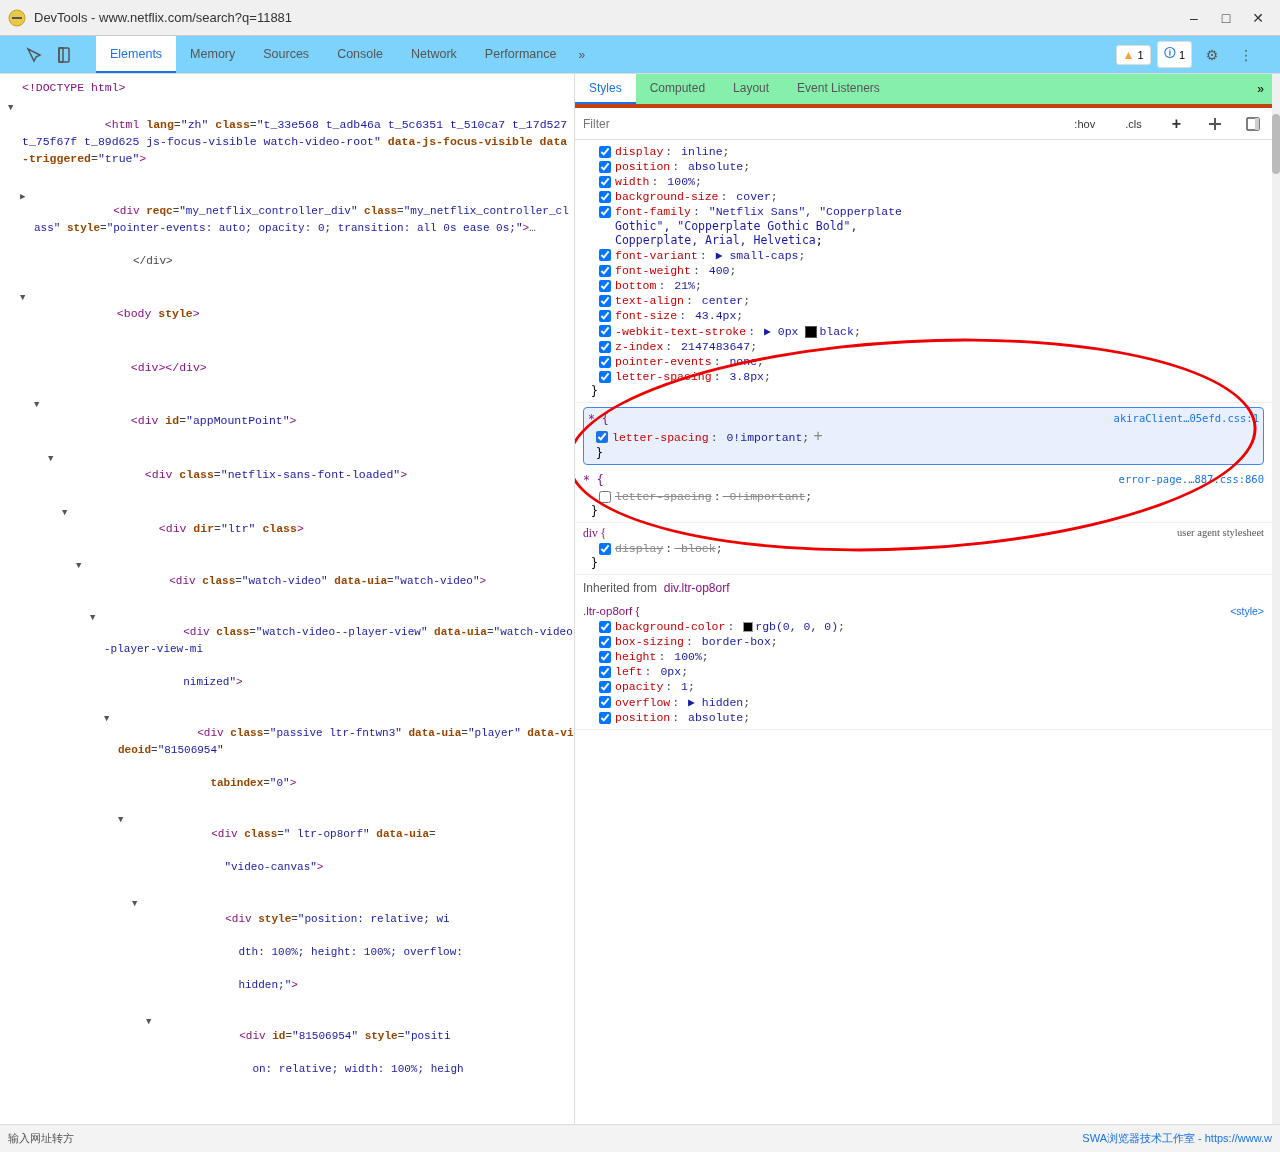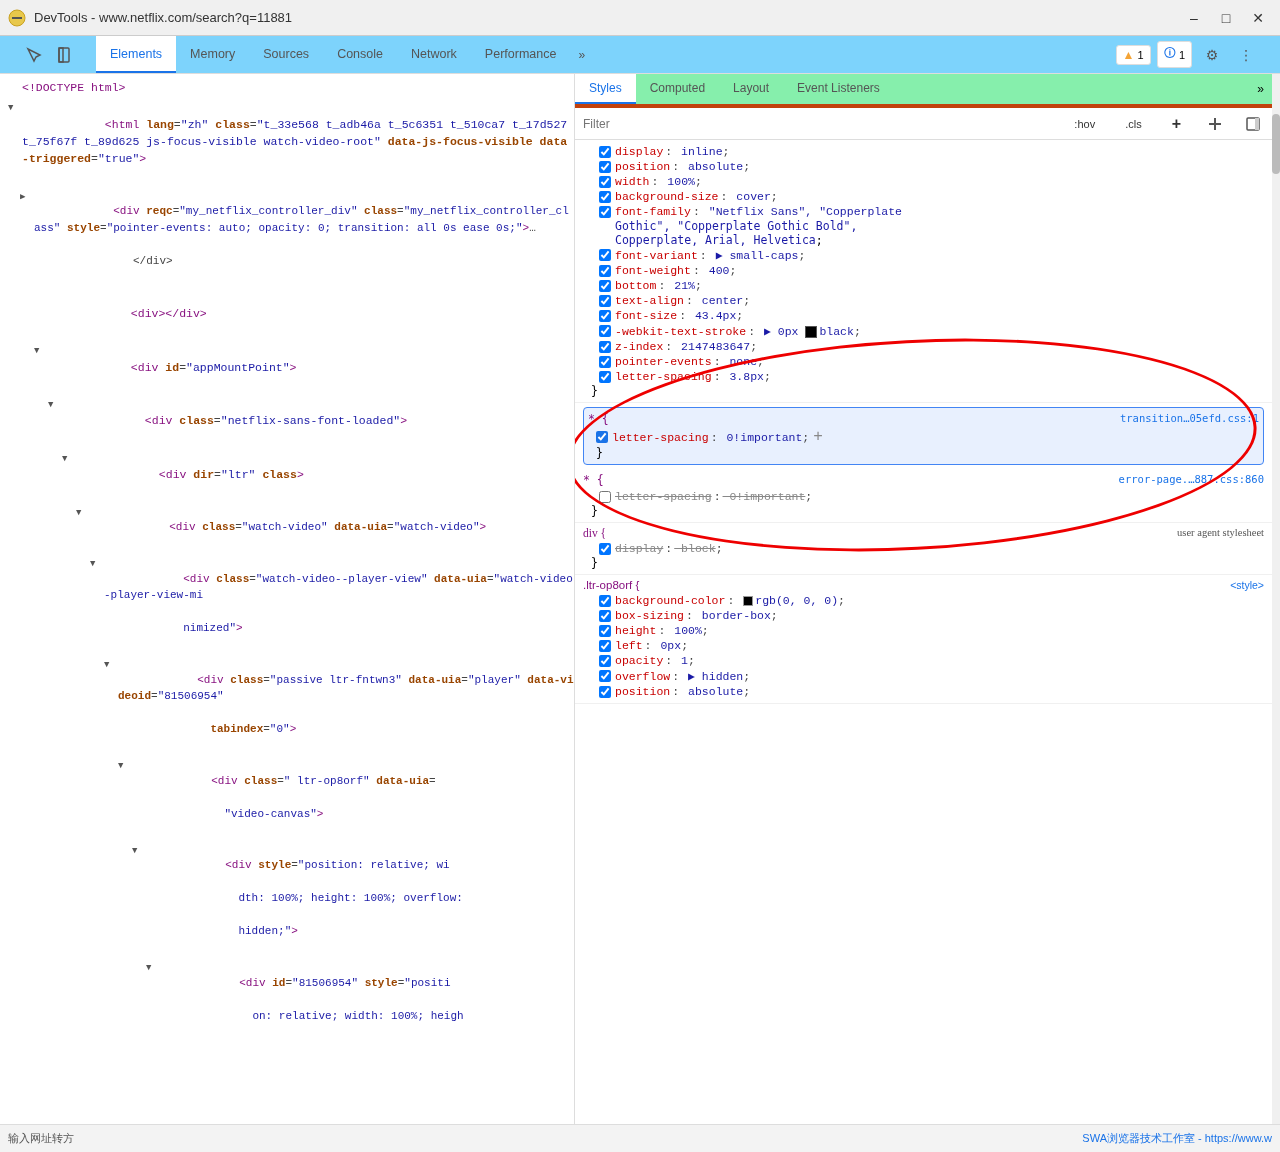--- a/index.html
+++ b/index.html
@@ -491,20 +491,26 @@
 
 
         <div class="html-line" style="padding-left: 20px;">
           <span class="line-arrow tri-right"></span>
           <span class="line-content" style="font-size: 11px;">
             <span class="tag">&lt;div </span><span class="attr-name">reqc</span>=<span class="attr-value">"my_netflix_controller_div"</span> <span class="attr-name">class</span>=<span class="attr-value">"my_netflix_controller_class"</span> <span class="attr-name">style</span>=<span class="attr-value">"pointer-events: auto; opacity: 0; transition: all 0s ease 0s;"</span><span class="tag">&gt;</span><span class="text-content">…</span><br>
             &nbsp;&nbsp;&nbsp;&lt;/div&gt;
           </span>
         </div>
 
+        <div class="html-line" style="padding-left: 20px;">
+          <span class="line-arrow tri-down"></span>
+          <span class="line-content">
+            <span class="tag">&lt;body </span><span class="attr-name">style</span><span class="tag">&gt;</span>
+          </span>
+        </div>
 
         <div class="html-line" style="padding-left: 34px;">
           <span class="line-arrow"></span>
           <span class="line-content">
             <span class="tag">&lt;div&gt;&lt;/div&gt;</span>
           </span>
         </div>
 
         <div class="html-line" style="padding-left: 34px;">
           <span class="line-arrow tri-down"></span>
@@ -723,21 +729,21 @@
               <span class="css-colon">:</span>
             <span class="css-val">&nbsp;3.8px</span>
               <span>;</span>
           </div>
           <div style="padding-left:8px; font-family: Consolas, monospace; font-size: 11.5px;">}</div>
         </div>
 
         <div class="css-rule highlighted" style="position: relative;">
           <div style="font-family: Consolas, monospace; font-size: 11.5px; margin-bottom: 2px;">
             <span class="css-selector">* {</span>
-            <span class="css-source" style="font-size: 10.5px; color: #1a73e8;">transition…05efd.css:1</span>
+            <span class="css-source" style="font-size: 10.5px; color: #1a73e8;">akiraClient…05efd.css:1</span>
           </div>
           <div class="css-property-line">
             <input type="checkbox" class="css-checkbox" checked="" style="accent-color: rgb(26, 115, 232);">
             <span class="css-prop">letter-spacing</span>
               <span class="css-colon">:</span>
             <span class="css-val">&nbsp;0!important</span>
               <span>;</span>
             <span class="css-add-btn">+</span>
           </div>
           <div style="padding-left:8px; font-family: Consolas, monospace; font-size: 11.5px;">}</div>
@@ -766,20 +772,24 @@
           <div class="css-property-line strikethrough">
             <input type="checkbox" class="css-checkbox" checked="" style="">
             <span class="css-prop">display</span>
               <span class="css-colon">:</span>
             <span class="css-val">&nbsp;block</span>
               <span>;</span>
           </div>
           <div style="padding-left:8px; font-family: Consolas, monospace; font-size: 11.5px;">}</div>
         </div>
 
+        <div class="inherited-header">
+          <span>Inherited from</span>&nbsp;
+          <span class="inherited-from">div.ltr-op8orf</span>
+        </div>
 
         <div class="css-rule">
           <div style="font-family: Liberation Sans, sans-serif; font-size: 11.5px; margin-bottom: 2px;">
             <span class="css-selector">.ltr-op8orf {</span>
             <span class="css-source" style="font-size: 10.5px;">&lt;style&gt;</span>
           </div>
           <div class="css-property-line">
             <input type="checkbox" class="css-checkbox" checked="" style="">
             <span class="css-prop">background-color</span>
               <span class="css-colon">:</span>

